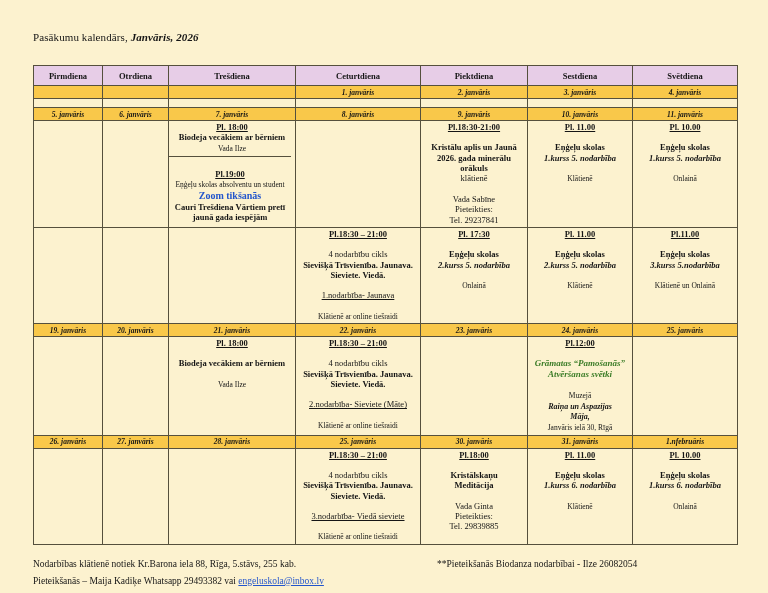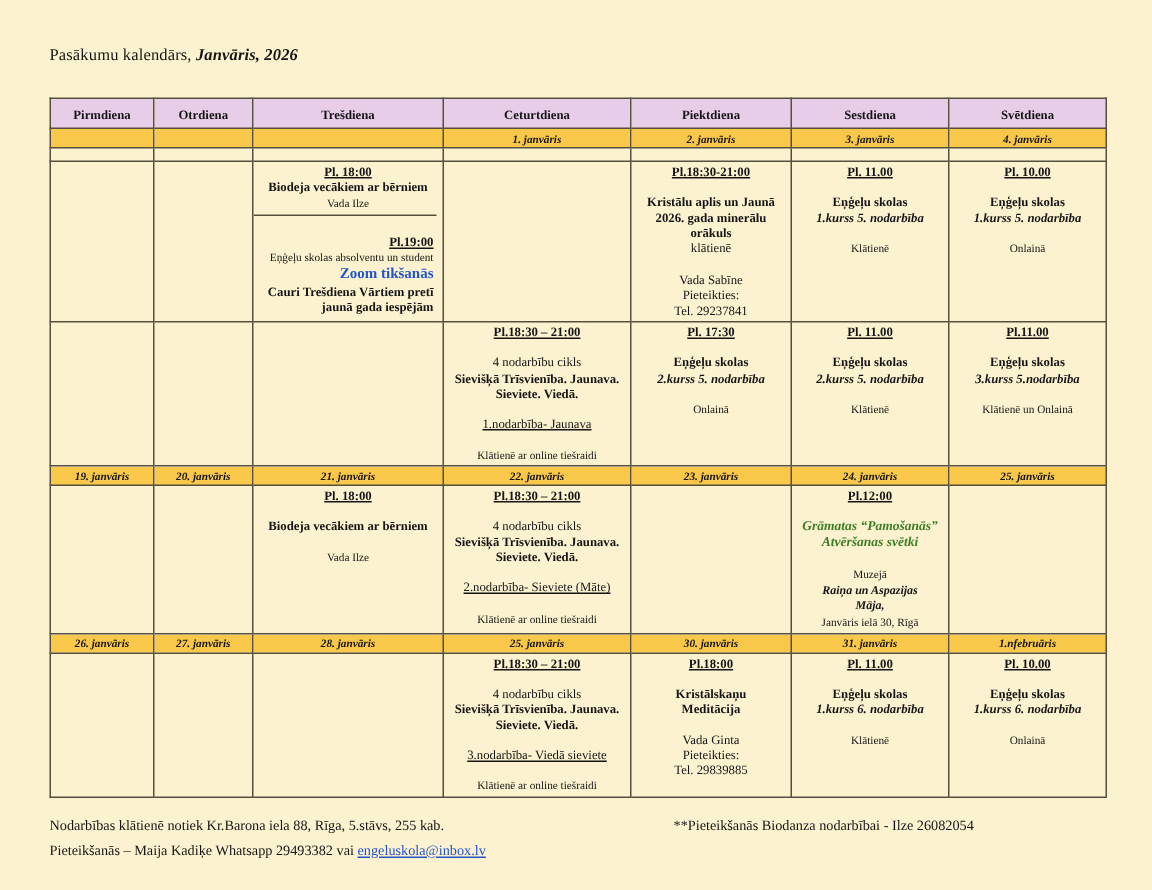--- a/index.html
+++ b/index.html
@@ -30,35 +30,35 @@
   tr.date-row td{
     background:var(--date-bg); font-size:7.5px; font-weight:bold; font-style:italic;
     height:13px; text-align:center; vertical-align:middle;
   }
   tr.content-row td{
     vertical-align:top; text-align:center; font-size:8.5px;
     padding:1px 2px 2px 2px; line-height:1.22;
   }
   tr.content-row.thin td{height:9px; padding:0;}
   .event{width:100%;}
-  .event-sep{border-top:1px solid var(--border); margin:3px -2px 0 -2px; padding:2px 2px 0 2px;text-align:right;}
+  .event-sep{border-top:1px solid var(--border); margin:3px -2px 0 -2px; padding:2px 2px 0 2px;}
   .line{min-height:10px;}
   .line.gap{height:9px;}
   .s-bu{font-weight:bold; text-decoration:underline;}
   .s-b{font-weight:bold;}
   .s-bi{font-weight:bold; font-style:italic;}
   .s-bis{font-weight:bold; font-style:italic; font-size:8px;}
   .s-u{text-decoration:underline;}
   .s-r{}
   .s-sm{font-size:7.5px;}
   .s-link{color:var(--link); font-weight:bold; font-size:10px;}
   .s-gbi{color:var(--green); font-weight:bold; font-style:italic; font-size:9px;}
   .footer{position:relative; width:720px; margin-top:11px; font-size:9.5px; line-height:17px;}
   .footer .email{color:var(--link); text-decoration:underline; cursor:pointer;}
-  .footer .note-right{position:absolute; left:416px; top:0; white-space:nowrap;}
+  .footer .note-right{position:absolute; left:404px; top:0; white-space:nowrap;}
 </style>
 </head>
 <body>
 
 <div class="page">
 
   <div class="doc-title"><span>Pasākumu kalendārs, </span><span class="emph">Janvāris, 2026</span></div>
 
   <table class="cal">
     <colgroup>
@@ -93,20 +93,29 @@
         </tr>
         <tr class="content-row thin" style="height: 9px;">
           <td></td>
           <td></td>
           <td></td>
           <td></td>
           <td></td>
           <td></td>
           <td></td>
         </tr>
+        <tr class="date-row">
+          <td>5. janvāris</td>
+          <td>6. janvāris</td>
+          <td>7. janvāris</td>
+          <td>8. janvāris</td>
+          <td>9. janvāris</td>
+          <td>10. janvāris</td>
+          <td>11.  janvāris</td>
+        </tr>
         <tr class="content-row" style="height: 102px;">
           <td></td>
           <td></td>
           <td>
             <div class="event">
               <div class="line"><span class="s-bu">Pl. 18:00</span></div>
               <div class="line"><span class="s-b">Biodeja vecākiem ar bērniem</span></div>
               <div class="line"><span class="s-sm">Vada Ilze</span></div>
             </div>
             <div class="event event-sep">

